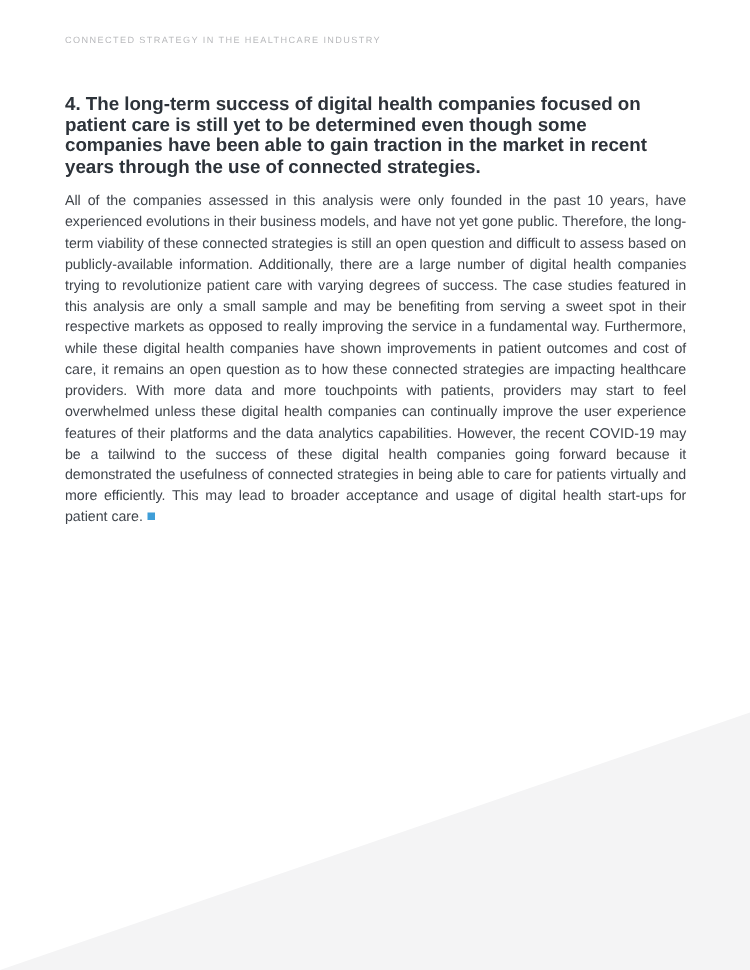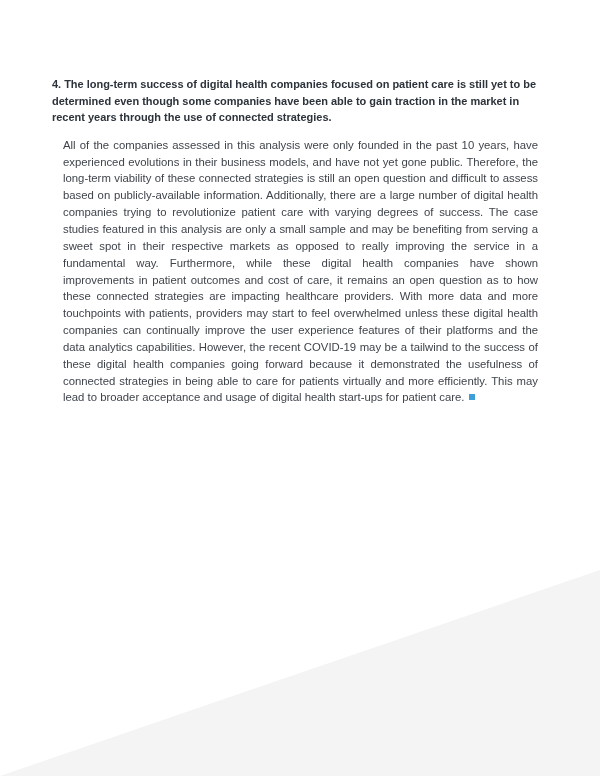--- a/index.html
+++ b/index.html
@@ -50,31 +50,31 @@
   
   .column {
     position: absolute;
     left: 52px;
     top: 76px;
     width: 497px;
   }
 
   .section-heading {
     margin: 0 0 11px 0;
-    font-size: 11px;
+    font-size: 15px;
     line-height: 16.6px;
     font-weight: 700;
     color: #2d333a;
     text-align: left;
     font-family: "Liberation Sans", sans-serif;
     letter-spacing: -0.02px;
   }
 
   .body-copy {
-    margin: 11px;
+    margin: 0;
     font-size: 11.35px;
     line-height: 16.85px;
     color: #3f444b;
     text-align: justify;
     text-justify: inter-word;
     font-family: "Liberation Sans", sans-serif;
     letter-spacing: -0.01px;
     hyphens: manual;
   }
 
@@ -102,20 +102,21 @@
 </style>
 </head>
 <body>
 
 <div id="page">
 
   <svg class="corner-wedge" width="600" height="776" viewBox="0 0 600 776" xmlns="http://www.w3.org/2000/svg">
     <polygon points="0,776 600,570 600,776" fill="#f4f4f5"></polygon>
   </svg>
 
+  <div class="running-head">Connected Strategy in the Healthcare Industry</div>
 
   <div class="column">
 
     <h2 class="section-heading">4. The long-term success of digital health companies focused on patient care is still yet to be determined even though some companies have been able to gain traction in the market in recent years through the use of connected strategies.</h2>
 
     <p class="body-copy"><span>All of the companies assessed in this analysis were only founded in the past 10 years, have experienced evolutions in their business models, and have not yet gone public. Therefore, the long-term viability of these connected strategies is still an open question and difficult to assess based on publicly-available information. Additionally, there are a large number of digital health companies trying to revolutionize patient care with varying degrees of success. The case studies featured in this analysis are only a small sample and may be benefiting from serving a sweet spot in their respective markets as opposed to really improving the service in a fundamental way. Furthermore, while these digital health companies have shown improvements in patient outcomes and cost of care, it remains an open question as to how these connected strategies are impacting healthcare providers. With more data and more touchpoints with patients, providers may start to feel overwhelmed unless these digital health companies can continually improve the user experience features of their platforms and the data analytics capabilities. However, the recent COVID-19 may be a tailwind to the success of these digital health companies going forward because it demonstrated the usefulness of connected strategies in being able to care for patients virtually and more efficiently. This may lead to broader acceptance and usage of digital health start-ups for patient care.</span><span class="end-mark"></span></p>
 
   </div>
 
 

